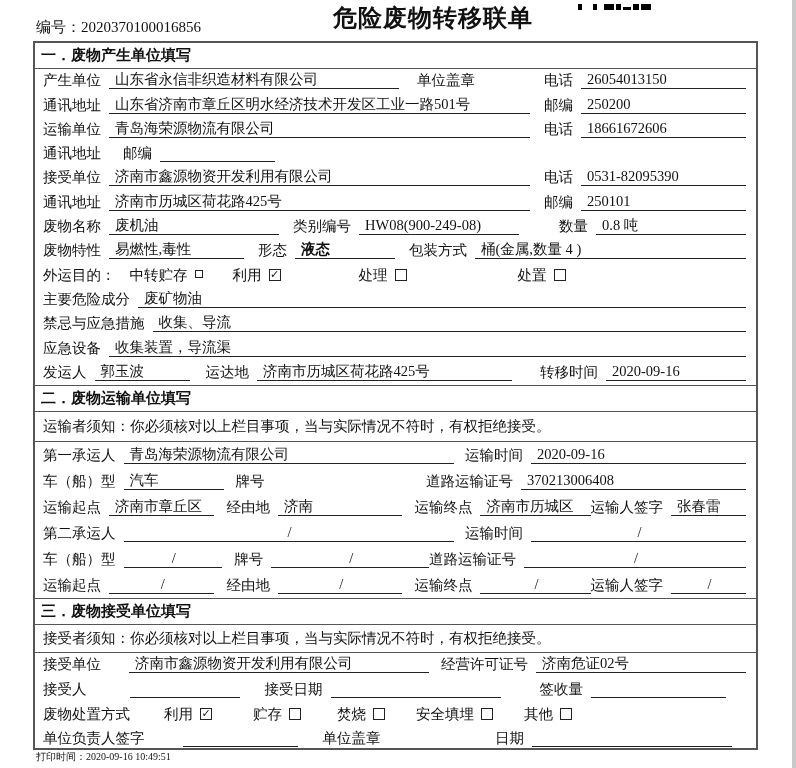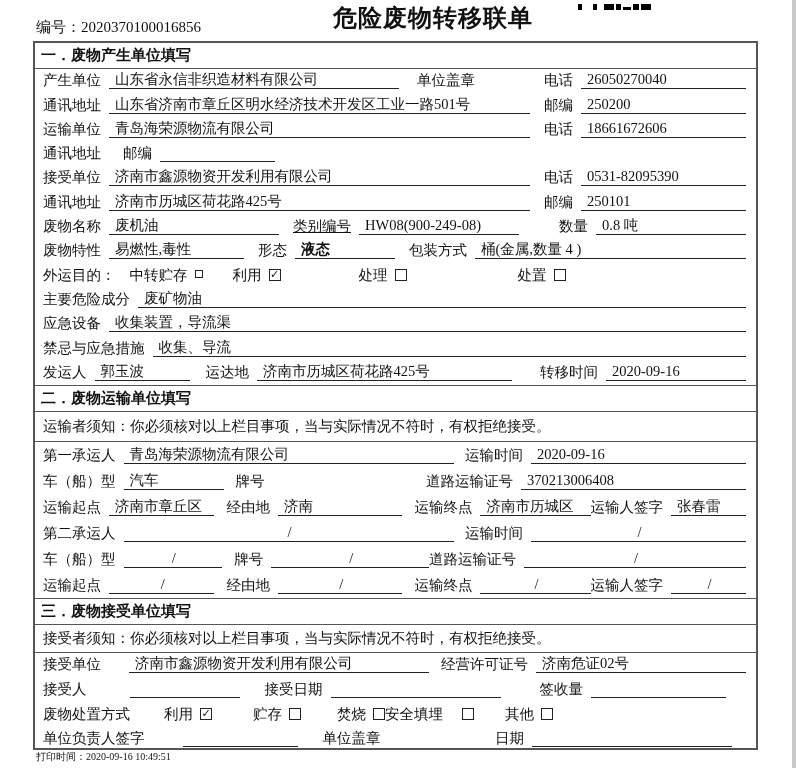--- a/index.html
+++ b/index.html
@@ -54,21 +54,21 @@
 <div class="edge-strip"></div>
 
 <div class="form-table">
     <div class="section">
       <div class="sec-title">一．废物产生单位填写</div>
       <div class="row" style="height: 24.3px; justify-content: flex-end;">
         <div class="lbl">产生单位</div>
         <div class="val" style="width: 290px;">山东省永信非织造材料有限公司</div>
         <div class="txt" style="margin-left: 18px;">单位盖章</div>
         <div class="lbl push">电话</div>
-        <div class="val" style="width: 165px;">26050270040</div>
+        <div class="val" style="width: 165px;">26054013150</div>
       </div>
       <div class="row" style="height: 24.3px;">
         <div class="lbl">通讯地址</div>
         <div class="val grow">山东省济南市章丘区明水经济技术开发区工业一路501号</div>
         <div class="lbl" style="margin-left: 14px;">邮编</div>
         <div class="val" style="width: 165px;">250200</div>
       </div>
       <div class="row" style="height: 24.3px;">
         <div class="lbl">运输单位</div>
         <div class="val grow">青岛海荣源物流有限公司</div>
@@ -89,21 +89,21 @@
       </div>
       <div class="row" style="height: 24.3px;">
         <div class="lbl">通讯地址</div>
         <div class="val grow">济南市历城区荷花路425号</div>
         <div class="lbl" style="margin-left: 14px;">邮编</div>
         <div class="val" style="width: 165px;">250101</div>
       </div>
       <div class="row" style="height: 24.3px;">
         <div class="lbl">废物名称</div>
         <div class="val" style="width: 170px;">废机油</div>
-        <div class="lbl" style="margin-left: 14px; text-decoration: underline;">类别编号</div>
+        <div class="lbl" style="margin-left: 14px;">类别编号</div>
         <div class="val" style="width: 160px;">HW08(900-249-08)</div>
         <div class="lbl push">数量</div>
         <div class="val" style="width: 150px;">0.8 吨</div>
       </div>
       <div class="row" style="height: 24.3px;">
         <div class="lbl">废物特性</div>
         <div class="val" style="width: 135px;">易燃性,毒性</div>
         <div class="lbl" style="margin-left: 14px;">形态</div>
         <div class="val" style="width: 100px; font-weight: bold;">液态</div>
         <div class="lbl" style="margin-left: 14px;">包装方式</div>
@@ -126,26 +126,26 @@
         <div class="chk" style="margin-left: 111px;">
           <div class="clabel">处置</div>
           <div class="box"></div>
         </div>
       </div>
       <div class="row" style="height: 24.3px;">
         <div class="lbl">主要危险成分</div>
         <div class="val grow">废矿物油</div>
       </div>
       <div class="row" style="height: 24.3px;">
+        <div class="lbl">禁忌与应急措施</div>
+        <div class="val grow">收集、导流</div>
+      </div>
+      <div class="row" style="height: 24.3px;">
         <div class="lbl">应急设备</div>
         <div class="val grow">收集装置，导流渠</div>
-      </div>
-      <div class="row" style="height: 24.3px;">
-        <div class="lbl">禁忌与应急措施</div>
-        <div class="val grow">收集、导流</div>
       </div>
       <div class="row" style="height: 24.3px;">
         <div class="lbl">发运人</div>
         <div class="val" style="width: 95px;">郭玉波</div>
         <div class="lbl" style="margin-left: 16px;">运达地</div>
         <div class="val" style="width: 255px;">济南市历城区荷花路425号</div>
         <div class="lbl push">转移时间</div>
         <div class="val" style="width: 140px;">2020-09-16</div>
       </div>
     </div>
@@ -225,21 +225,21 @@
           <div class="box">✓</div>
         </div>
         <div class="chk" style="margin-left: 41px;">
           <div class="clabel">贮存</div>
           <div class="box"></div>
         </div>
         <div class="chk" style="margin-left: 36px;">
           <div class="clabel">焚烧</div>
           <div class="box"></div>
         </div>
-        <div class="chk" style=" gap: 12px;">
+        <div class="chk" style="margin-left: 31px;">
           <div class="clabel">安全填埋</div>
           <div class="box"></div>
         </div>
         <div class="chk" style="margin-left: 31px;">
           <div class="clabel">其他</div>
           <div class="box"></div>
         </div>
       </div>
       <div class="row" style="height: 24.6px;">
         <div class="lbl">单位负责人签字</div>

